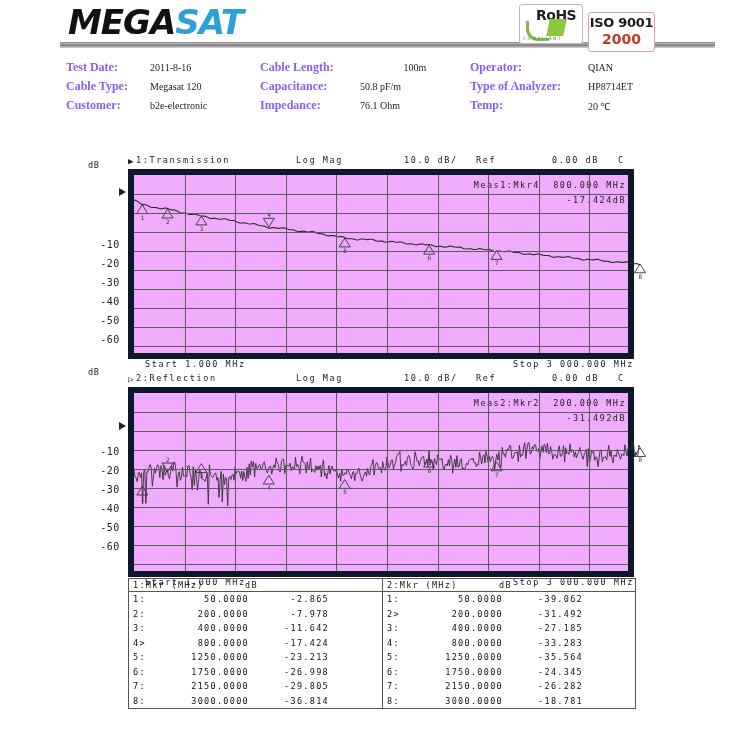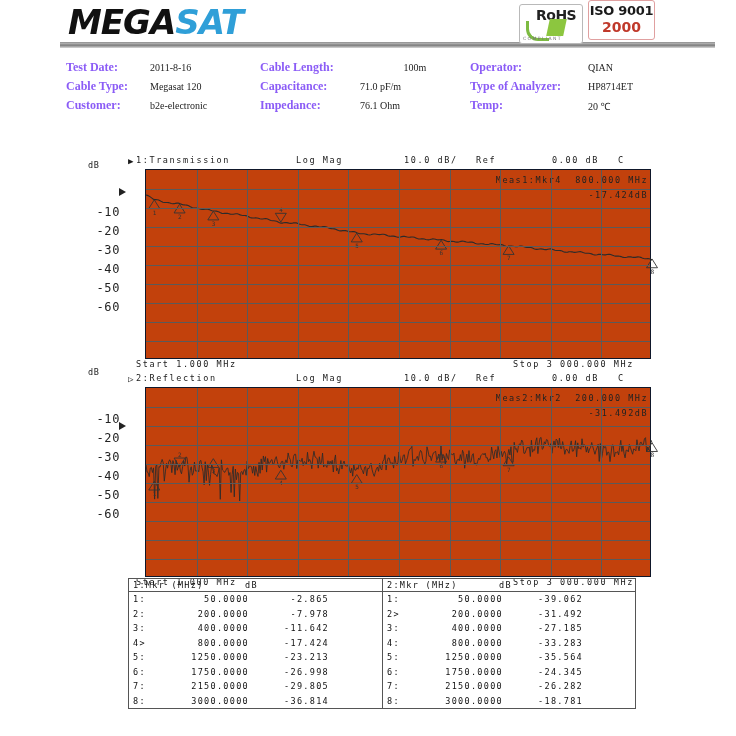--- a/index.html
+++ b/index.html
@@ -27,21 +27,21 @@
   .rohs .txt{position:absolute;left:16px;top:2px;font-family:"DejaVu Sans",sans-serif;
         font-weight:bold;font-size:14px;color:#222;letter-spacing:-0.5px;}
   .rohs .leaf{position:absolute;left:6px;top:16px;width:20px;height:17px;
         border:3px solid #7dbb42;border-top:none;border-right:none;
         border-bottom-left-radius:12px;}
   .rohs .leaf2{position:absolute;left:28px;top:14px;width:17px;height:17px;
         background:#8cc63f;transform:skewX(-12deg);}
   .rohs .comp{position:absolute;left:3px;top:31px;font-family:"DejaVu Sans",sans-serif;
         font-size:4.5px;letter-spacing:1.4px;color:#777;}
 
-  .iso{position:absolute;left:588px;top:0;width:65px;height:38px;
+  .iso{position:absolute;left:588px;top:12px;width:65px;height:38px;
         border:1px solid #e0a0a0;border-radius:3px;background:#fff;text-align:center;}
   .iso .l1{font-family:"DejaVu Sans",sans-serif;font-weight:bold;font-size:13px;
         color:#1a1a1a;margin-top:2px;letter-spacing:-0.3px;}
   .iso .l2{font-family:"DejaVu Sans",sans-serif;font-weight:bold;font-size:14px;
         color:#c0392b;margin-top:1px;}
 
   
   .info{position:absolute;left:66px;top:58px;width:655px;}
   .info table{border-collapse:collapse;width:100%;}
   .info td{font-family:"Liberation Serif",serif;font-size:11.5px;padding:2px 0;
@@ -59,40 +59,40 @@
   .chanline{position:relative;height:14px;font-size:8.5px;letter-spacing:1.6px;
         color:#1a1a1a;white-space:nowrap;}
   .chanline .ch{position:absolute;left:8px;top:0;}
   .chanline .lm{position:absolute;left:168px;top:0;}
   .chanline .sc{position:absolute;left:276px;top:0;}
   .chanline .rf{position:absolute;left:348px;top:0;}
   .chanline .rv{position:absolute;left:424px;top:0;}
   .chanline .cc{position:absolute;left:490px;top:0;}
   .chanline .mk{position:absolute;left:0px;top:1px;font-size:9px;}
 
-  .graph{position:relative;width:506px;height:190px;border:1px solid #0f172a;
-         box-sizing:border-box;background:#c2410c;margin-left:17px;}
+  .graph{position:relative;width:506px;height:190px;border:6px solid #0f172a;
+         box-sizing:border-box;background:#f0abfc;}
   .graph.refl{height:190px;}
   .grid-h{position:absolute;left:0;right:0;height:0;border-top:1px solid #5a5a5a;}
   .grid-v{position:absolute;top:0;bottom:0;width:0;border-left:1px solid #5a5a5a;}
 
   .meas{position:absolute;right:2px;top:2px;font-size:8.5px;letter-spacing:1.5px;
         color:#222;text-align:right;line-height:17px;white-space:nowrap;}
   .measval{position:absolute;right:2px;top:20px;font-size:8.5px;letter-spacing:1.5px;
         color:#222;text-align:right;white-space:nowrap;}
 
-  .ylab{position:absolute;font-family:"DejaVu Sans Mono",monospace;font-size:12px;
-        color:#222;text-align:right;width:34px;letter-spacing:0.6px;}
+  .ylab{position:absolute;font-family:"DejaVu Sans Mono",monospace;font-size:10px;
+        color:#222;text-align:right;width:34px;letter-spacing:0.6px;margin-top:34px;}
   .dbtag{position:absolute;font-family:"DejaVu Sans Mono",monospace;font-size:8.5px;
         color:#222;letter-spacing:0.6px;}
   .refmark{position:absolute;width:0;height:0;border-top:4.5px solid transparent;
         border-bottom:4.5px solid transparent;border-left:7px solid #222;}
 
   .footline{position:relative;height:14px;font-size:8.5px;letter-spacing:1.6px;color:#1a1a1a;}
-  .footline .st{position:absolute;left:8px;top:0;text-align:right;}
+  .footline .st{position:absolute;left:17px;top:0;text-align:right;}
   .footline .sp{position:absolute;right:2px;top:0;}
 
   
   .mtables{position:absolute;left:128px;top:578px;width:508px;display:flex;gap:0;}
   .mtable{width:254px;box-sizing:border-box;border:1px solid #555;
           font-family:"DejaVu Sans Mono",monospace;font-size:8.5px;letter-spacing:1.3px;}
   .mtable.left{border-right:none;}
   .mtable .hdr{border-bottom:1px solid #555;padding:1px 0 1px 4px;white-space:nowrap;color:#111;}
   .mtable .hdr .f{display:inline-block;width:112px;}
   .mtable .row{padding:0px 0 0px 4px;white-space:nowrap;color:#111;line-height:14.5px;}
@@ -135,21 +135,21 @@
         <td class="v c1v">2011-8-16</td>
         <td class="k c2k">Cable Length:</td>
         <td class="v c2v">100m</td>
         <td class="k c3k">Operator:</td>
         <td class="v c3v">QIAN</td>
       </tr>
       <tr>
         <td class="k">Cable Type:</td>
         <td class="v">Megasat 120</td>
         <td class="k">Capacitance:</td>
-        <td class="v">71.0 pF/m</td>
+        <td class="v">50.8 pF/m</td>
         <td class="k">Type of Analyzer:</td>
         <td class="v">HP8714ET</td>
       </tr>
       <tr>
         <td class="k">Customer:</td>
         <td class="v">b2e-electronic</td>
         <td class="k">Impedance:</td>
         <td class="v">76.1 Ohm</td>
         <td class="k">Temp:</td>
         <td class="v">20 ℃</td>

